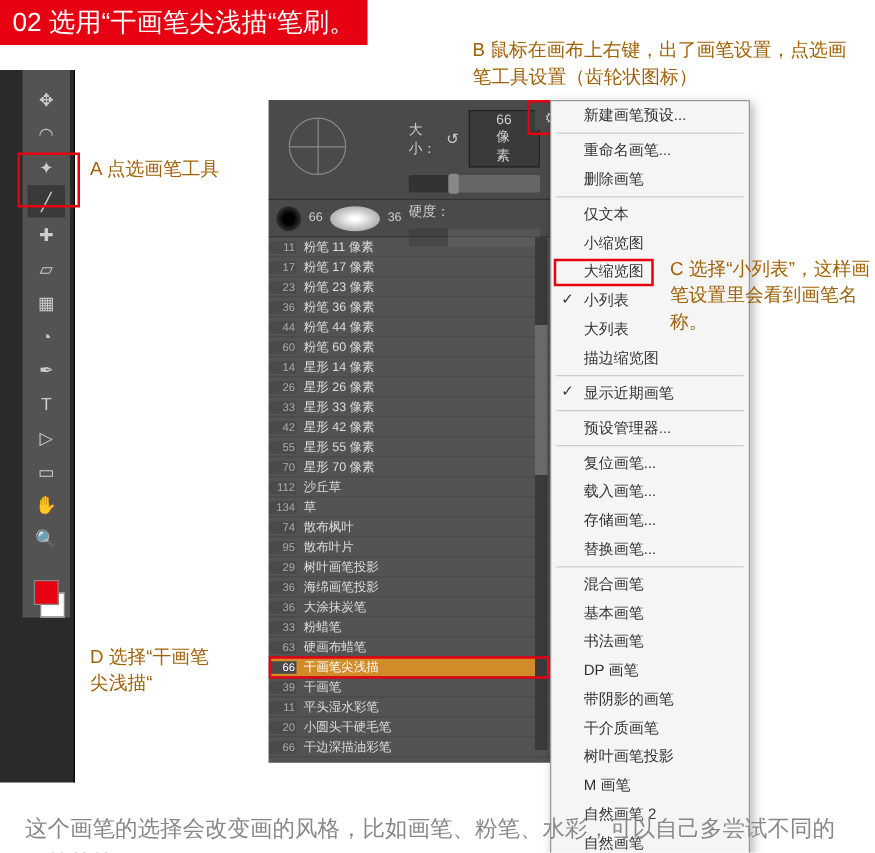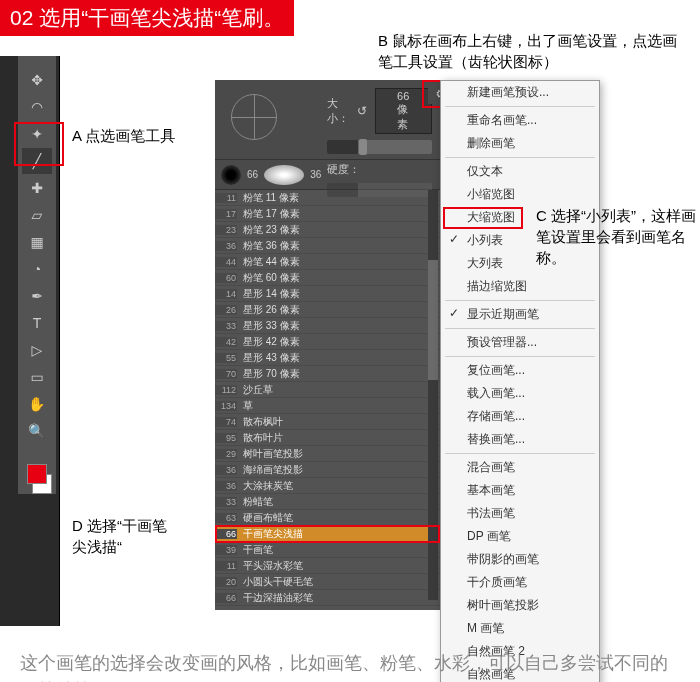--- a/index.html
+++ b/index.html
@@ -14,21 +14,21 @@
   .title-bar {
     background: #e60012;
     color: #fff;
     padding: 4px 10px;
     font-size: 21px;
     position: absolute;
     top: 0; left: 0;
   }
   .annot {
     position: absolute;
-    color: #000000;
+    color: #a16207;
     font-size: 15px;
     line-height: 1.4;
   }
   .redbox {
     position: absolute;
     border: 2px solid #e60012;
   }
   
   .ps-area {
     position: absolute;
@@ -327,21 +327,21 @@
       <div class="brush-item">
         <div class="brush-thumb">33</div>
         <div class="brush-name">星形 33 像素</div>
       </div>
       <div class="brush-item">
         <div class="brush-thumb">42</div>
         <div class="brush-name">星形 42 像素</div>
       </div>
       <div class="brush-item">
         <div class="brush-thumb">55</div>
-        <div class="brush-name">星形 43 像素</div>
+        <div class="brush-name">星形 55 像素</div>
       </div>
       <div class="brush-item">
         <div class="brush-thumb">70</div>
         <div class="brush-name">星形 70 像素</div>
       </div>
       <div class="brush-item">
         <div class="brush-thumb">112</div>
         <div class="brush-name">沙丘草</div>
       </div>
       <div class="brush-item">

